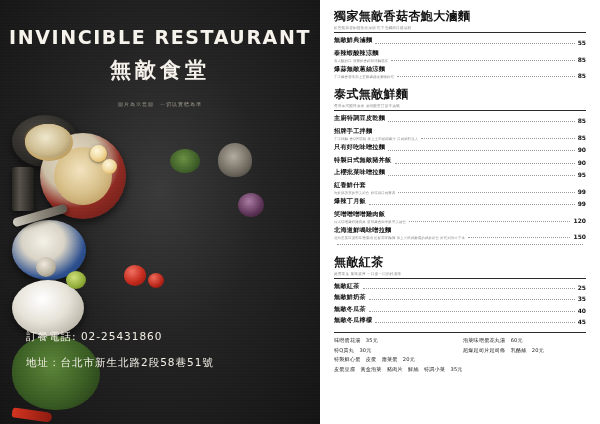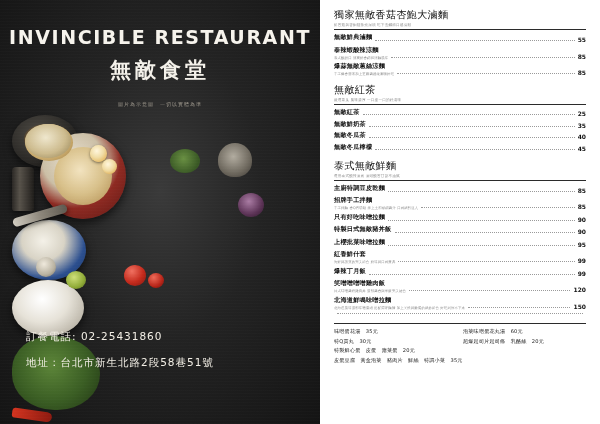--- a/index.html
+++ b/index.html
@@ -212,22 +212,22 @@
     box-sizing: border-box;
   }
   .menu-inner {
     position: absolute;
     left: 14px; top: 8px;
     width: 252px;
   }
 
   .section { margin-bottom: 7px; }
   .sec-head {
-    font-size: 10px;
-    font-weight: 400;
+    font-size: 12px;
+    font-weight: 700;
     color: #111;
     letter-spacing: .4px;
   }
   .sec-sub {
     font-size: 3.6px;
     color: #8c8c8c;
     margin-top: 1px;
     letter-spacing: .2px;
   }
   .sec-rule {
@@ -351,20 +351,116 @@
           <div class="item-block">
             <div class="item-name">爆蒜無敵蔥絲涼麵</div>
             <div class="item-desc">手工爆香蒜末加上芝麻醬超級涮嘴好吃</div>
           </div>
           <div class="dots"></div>
           <div class="price">85</div>
         </div>
       </div>
 
       <div class="section">
+        <div class="sec-head">泰式無敵鮮麵</div>
+        <div class="sec-sub">選用泰式酸辣湯底 湯頭酸香甘甜不油膩</div>
+        <div class="sec-rule"></div>
+
+        <div class="item">
+          <div class="item-block">
+            <div class="item-name">主廚特調豆皮乾麵</div>
+            <div class="item-desc"></div>
+          </div>
+          <div class="dots"></div>
+          <div class="price">85</div>
+        </div>
+
+        <div class="item">
+          <div class="item-block">
+            <div class="item-name">招牌手工拌麵</div>
+            <div class="item-desc">手工拌麵 香Q有嚼勁 拌上主廚秘調醬汁 口感絕對迷人</div>
+          </div>
+          <div class="dots"></div>
+          <div class="price">85</div>
+        </div>
+
+        <div class="item">
+          <div class="item-block">
+            <div class="item-name">只有好吃味噌拉麵</div>
+            <div class="item-desc"></div>
+          </div>
+          <div class="dots"></div>
+          <div class="price">90</div>
+        </div>
+
+        <div class="item">
+          <div class="item-block">
+            <div class="item-name">特製日式無敵豬丼飯</div>
+            <div class="item-desc"></div>
+          </div>
+          <div class="dots"></div>
+          <div class="price">90</div>
+        </div>
+
+        <div class="item">
+          <div class="item-block">
+            <div class="item-name">上櫻批菜味噌拉麵</div>
+            <div class="item-desc"></div>
+          </div>
+          <div class="dots"></div>
+          <div class="price">95</div>
+        </div>
+
+        <div class="item">
+          <div class="item-block">
+            <div class="item-name">紅香鮮什套</div>
+            <div class="item-desc">海鮮與蔬菜的完美組合 鮮味與口感兼具</div>
+          </div>
+          <div class="dots"></div>
+          <div class="price">99</div>
+        </div>
+
+        <div class="item">
+          <div class="item-block">
+            <div class="item-name">爆辣丁月飯</div>
+            <div class="item-desc"></div>
+          </div>
+          <div class="dots"></div>
+          <div class="price">99</div>
+        </div>
+
+        <div class="item">
+          <div class="item-block">
+            <div class="item-name">笑噌噌噌噌雞肉飯</div>
+            <div class="item-desc">日式味噌醬燒雞肉丼 濃郁醬香與米飯完美結合</div>
+          </div>
+          <div class="dots"></div>
+          <div class="price">120</div>
+        </div>
+
+        <div class="item">
+          <div class="item-block">
+            <div class="item-name">北海道鮮鳴味噌拉麵</div>
+            <div class="item-desc">北海道風味濃郁味噌湯頭 搭配彈牙麵體 加上叉燒與嫩蛋的絕妙組合 好吃到停不下來</div>
+          </div>
+          <div class="dots"></div>
+          <div class="price">150</div>
+        </div>
+
+        <div class="item">
+          <div class="item-block">
+            <div class="item-name"></div>
+            <div class="item-desc"></div>
+          </div>
+          <div class="dots"></div>
+          <div class="price"></div>
+        </div>
+      </div>
+
+      <div class="section">
         <div class="sec-head">無敵紅茶</div>
         <div class="sec-sub">嚴選茶葉 風味濃厚 一口接一口的好滋味</div>
         <div class="sec-rule"></div>
 
         <div class="item">
           <div class="item-block">
             <div class="item-name">無敵紅茶</div>
           </div>
           <div class="dots"></div>
           <div class="price">25</div>
@@ -385,116 +481,20 @@
           <div class="dots"></div>
           <div class="price">40</div>
         </div>
 
         <div class="item">
           <div class="item-block">
             <div class="item-name">無敵冬瓜檸檬</div>
           </div>
           <div class="dots"></div>
           <div class="price">45</div>
-        </div>
-      </div>
-
-      <div class="section">
-        <div class="sec-head">泰式無敵鮮麵</div>
-        <div class="sec-sub">選用泰式酸辣湯底 湯頭酸香甘甜不油膩</div>
-        <div class="sec-rule"></div>
-
-        <div class="item">
-          <div class="item-block">
-            <div class="item-name">主廚特調豆皮乾麵</div>
-            <div class="item-desc"></div>
-          </div>
-          <div class="dots"></div>
-          <div class="price">85</div>
-        </div>
-
-        <div class="item">
-          <div class="item-block">
-            <div class="item-name">招牌手工拌麵</div>
-            <div class="item-desc">手工拌麵 香Q有嚼勁 拌上主廚秘調醬汁 口感絕對迷人</div>
-          </div>
-          <div class="dots"></div>
-          <div class="price">85</div>
-        </div>
-
-        <div class="item">
-          <div class="item-block">
-            <div class="item-name">只有好吃味噌拉麵</div>
-            <div class="item-desc"></div>
-          </div>
-          <div class="dots"></div>
-          <div class="price">90</div>
-        </div>
-
-        <div class="item">
-          <div class="item-block">
-            <div class="item-name">特製日式無敵豬丼飯</div>
-            <div class="item-desc"></div>
-          </div>
-          <div class="dots"></div>
-          <div class="price">90</div>
-        </div>
-
-        <div class="item">
-          <div class="item-block">
-            <div class="item-name">上櫻批菜味噌拉麵</div>
-            <div class="item-desc"></div>
-          </div>
-          <div class="dots"></div>
-          <div class="price">95</div>
-        </div>
-
-        <div class="item">
-          <div class="item-block">
-            <div class="item-name">紅香鮮什套</div>
-            <div class="item-desc">海鮮與蔬菜的完美組合 鮮味與口感兼具</div>
-          </div>
-          <div class="dots"></div>
-          <div class="price">99</div>
-        </div>
-
-        <div class="item">
-          <div class="item-block">
-            <div class="item-name">爆辣丁月飯</div>
-            <div class="item-desc"></div>
-          </div>
-          <div class="dots"></div>
-          <div class="price">99</div>
-        </div>
-
-        <div class="item">
-          <div class="item-block">
-            <div class="item-name">笑噌噌噌噌雞肉飯</div>
-            <div class="item-desc">日式味噌醬燒雞肉丼 濃郁醬香與米飯完美結合</div>
-          </div>
-          <div class="dots"></div>
-          <div class="price">120</div>
-        </div>
-
-        <div class="item">
-          <div class="item-block">
-            <div class="item-name">北海道鮮鳴味噌拉麵</div>
-            <div class="item-desc">北海道風味濃郁味噌湯頭 搭配彈牙麵體 加上叉燒與嫩蛋的絕妙組合 好吃到停不下來</div>
-          </div>
-          <div class="dots"></div>
-          <div class="price">150</div>
-        </div>
-
-        <div class="item">
-          <div class="item-block">
-            <div class="item-name"></div>
-            <div class="item-desc"></div>
-          </div>
-          <div class="dots"></div>
-          <div class="price"></div>
         </div>
       </div>
 
       <div class="grid-foot">
         <div class="foot-item">味噌蛋花湯　35元</div>
         <div class="foot-item">泡菜味噌蛋花丸湯　60元</div>
         <div class="foot-item">特Q貢丸　30元</div>
         <div class="foot-item">超爆起司片起司條　乳酪絲　20元</div>
         <div class="foot-item">特製鮮心蛋　皮蛋　溏菜蛋　20元</div>
         <div class="foot-item foot-row-span">皮蛋豆腐　黃金泡菜　豬肉片　鮮絲　特調小菜　35元</div>

